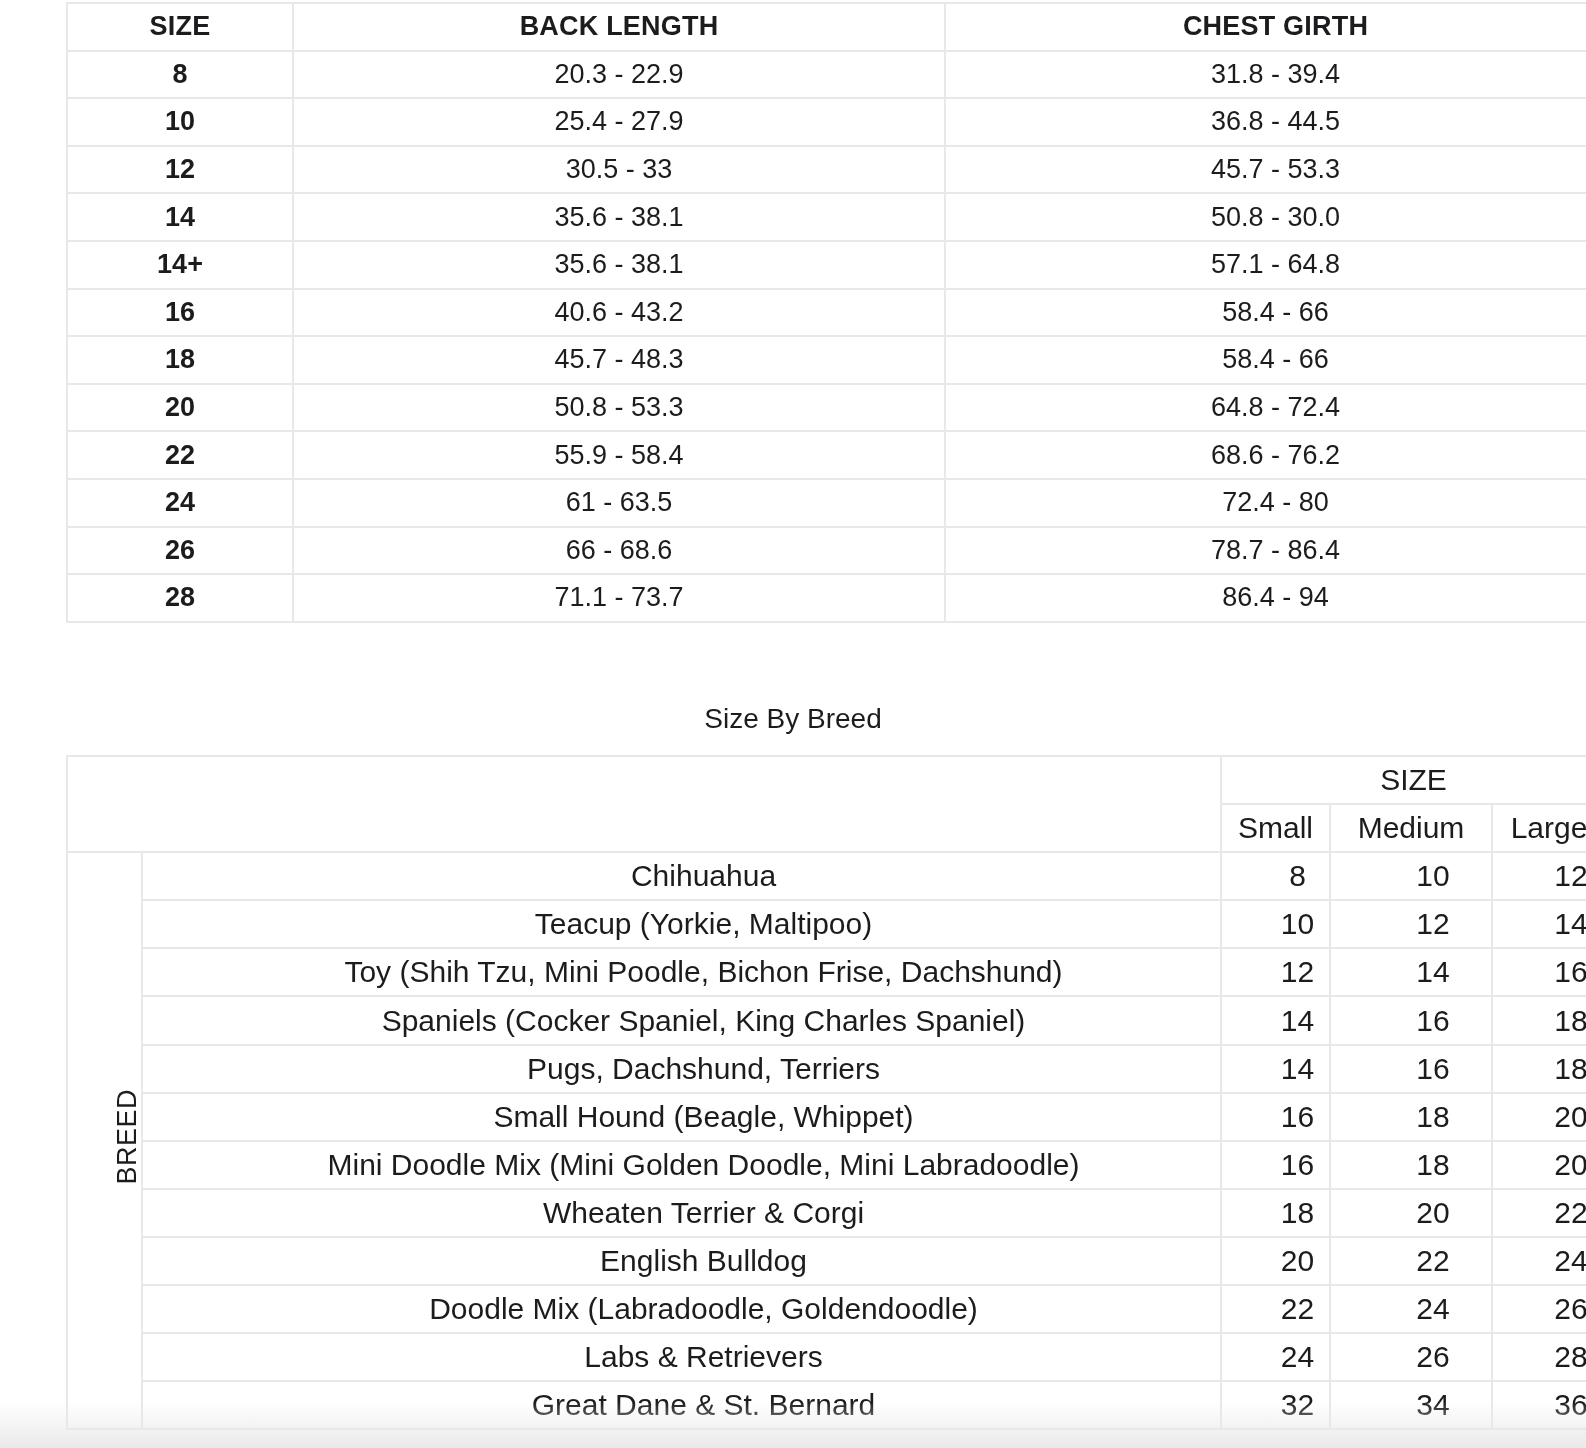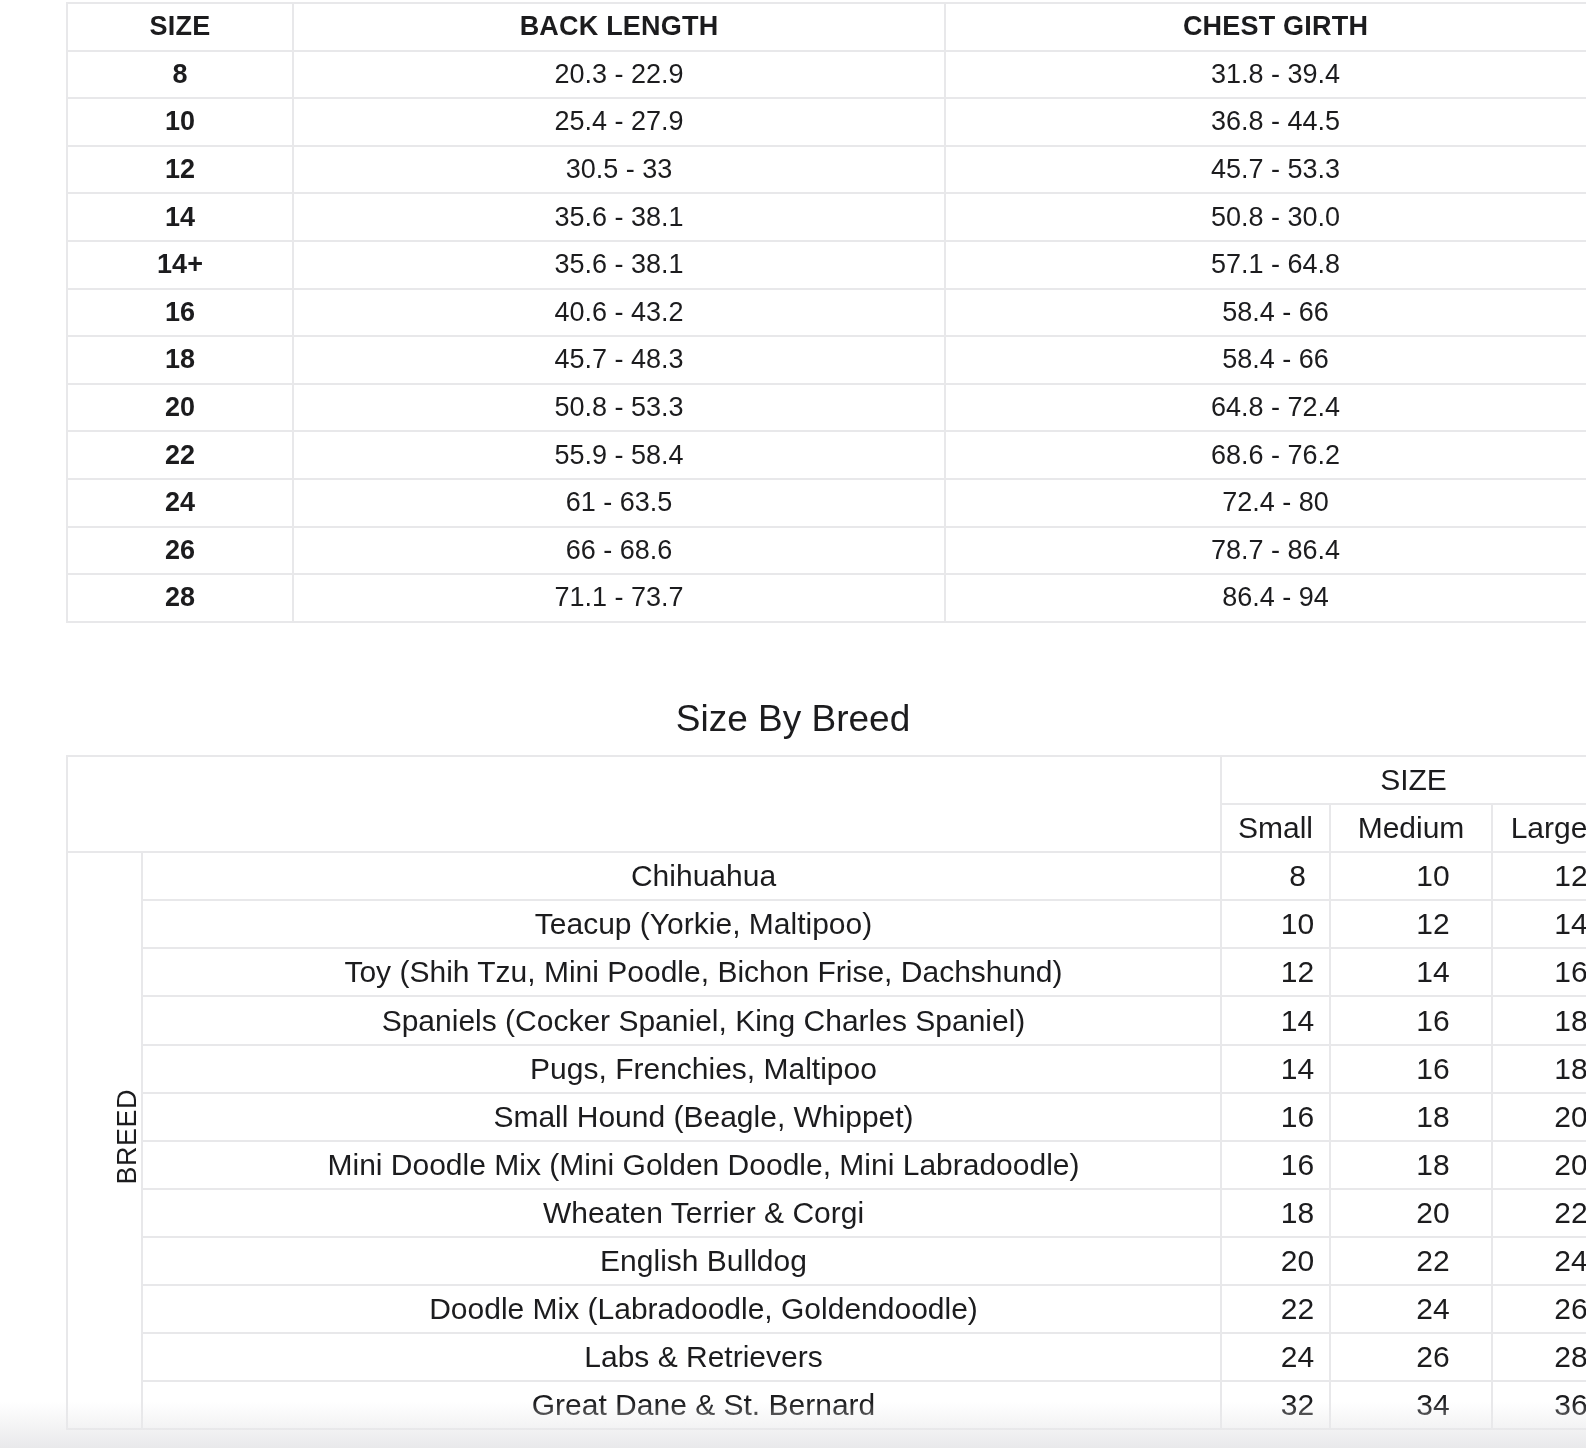--- a/index.html
+++ b/index.html
@@ -24,21 +24,21 @@
   
   .size-table{position:absolute;left:22px;top:2px;width:1539px;}
   .size-table tr{height:47.6px;}
   .size-table th{font-size:27px;font-weight:700;letter-spacing:.2px;}
   .size-table td{font-size:27px;}
   .size-table td.col-size{font-weight:700;}
 
   
   .breed-title{
     position:absolute;left:0;top:702px;width:100%;
-    text-align:center;font-size:37px;line-height:34px;font-weight:400;
+    text-align:center;font-size:28px;line-height:34px;font-weight:400;
   }
 
   
   .breed-table{position:absolute;left:22px;top:755px;width:1539px;}
   .breed-table tr{height:48.1px;}
   .breed-table th{font-size:30px;font-weight:400;}
   .breed-table td{font-size:30px;padding-left:44px;}
   .corner-cell{border-right:2px solid var(--border);}
   .breed-axis-cell{width:75px;}
   .vertical-label{
@@ -176,21 +176,21 @@
         <td>14</td>
         <td>16</td>
       </tr>
       <tr>
         <td class="breed-name">Spaniels (Cocker Spaniel, King Charles Spaniel)</td>
         <td>14</td>
         <td>16</td>
         <td>18</td>
       </tr>
       <tr>
-        <td class="breed-name">Pugs, Frenchies, Maltipoo</td>
+        <td class="breed-name">Pugs, Dachshund, Terriers</td>
         <td>14</td>
         <td>16</td>
         <td>18</td>
       </tr>
       <tr>
         <td class="breed-name">Small Hound (Beagle, Whippet)</td>
         <td>16</td>
         <td>18</td>
         <td>20</td>
       </tr>

